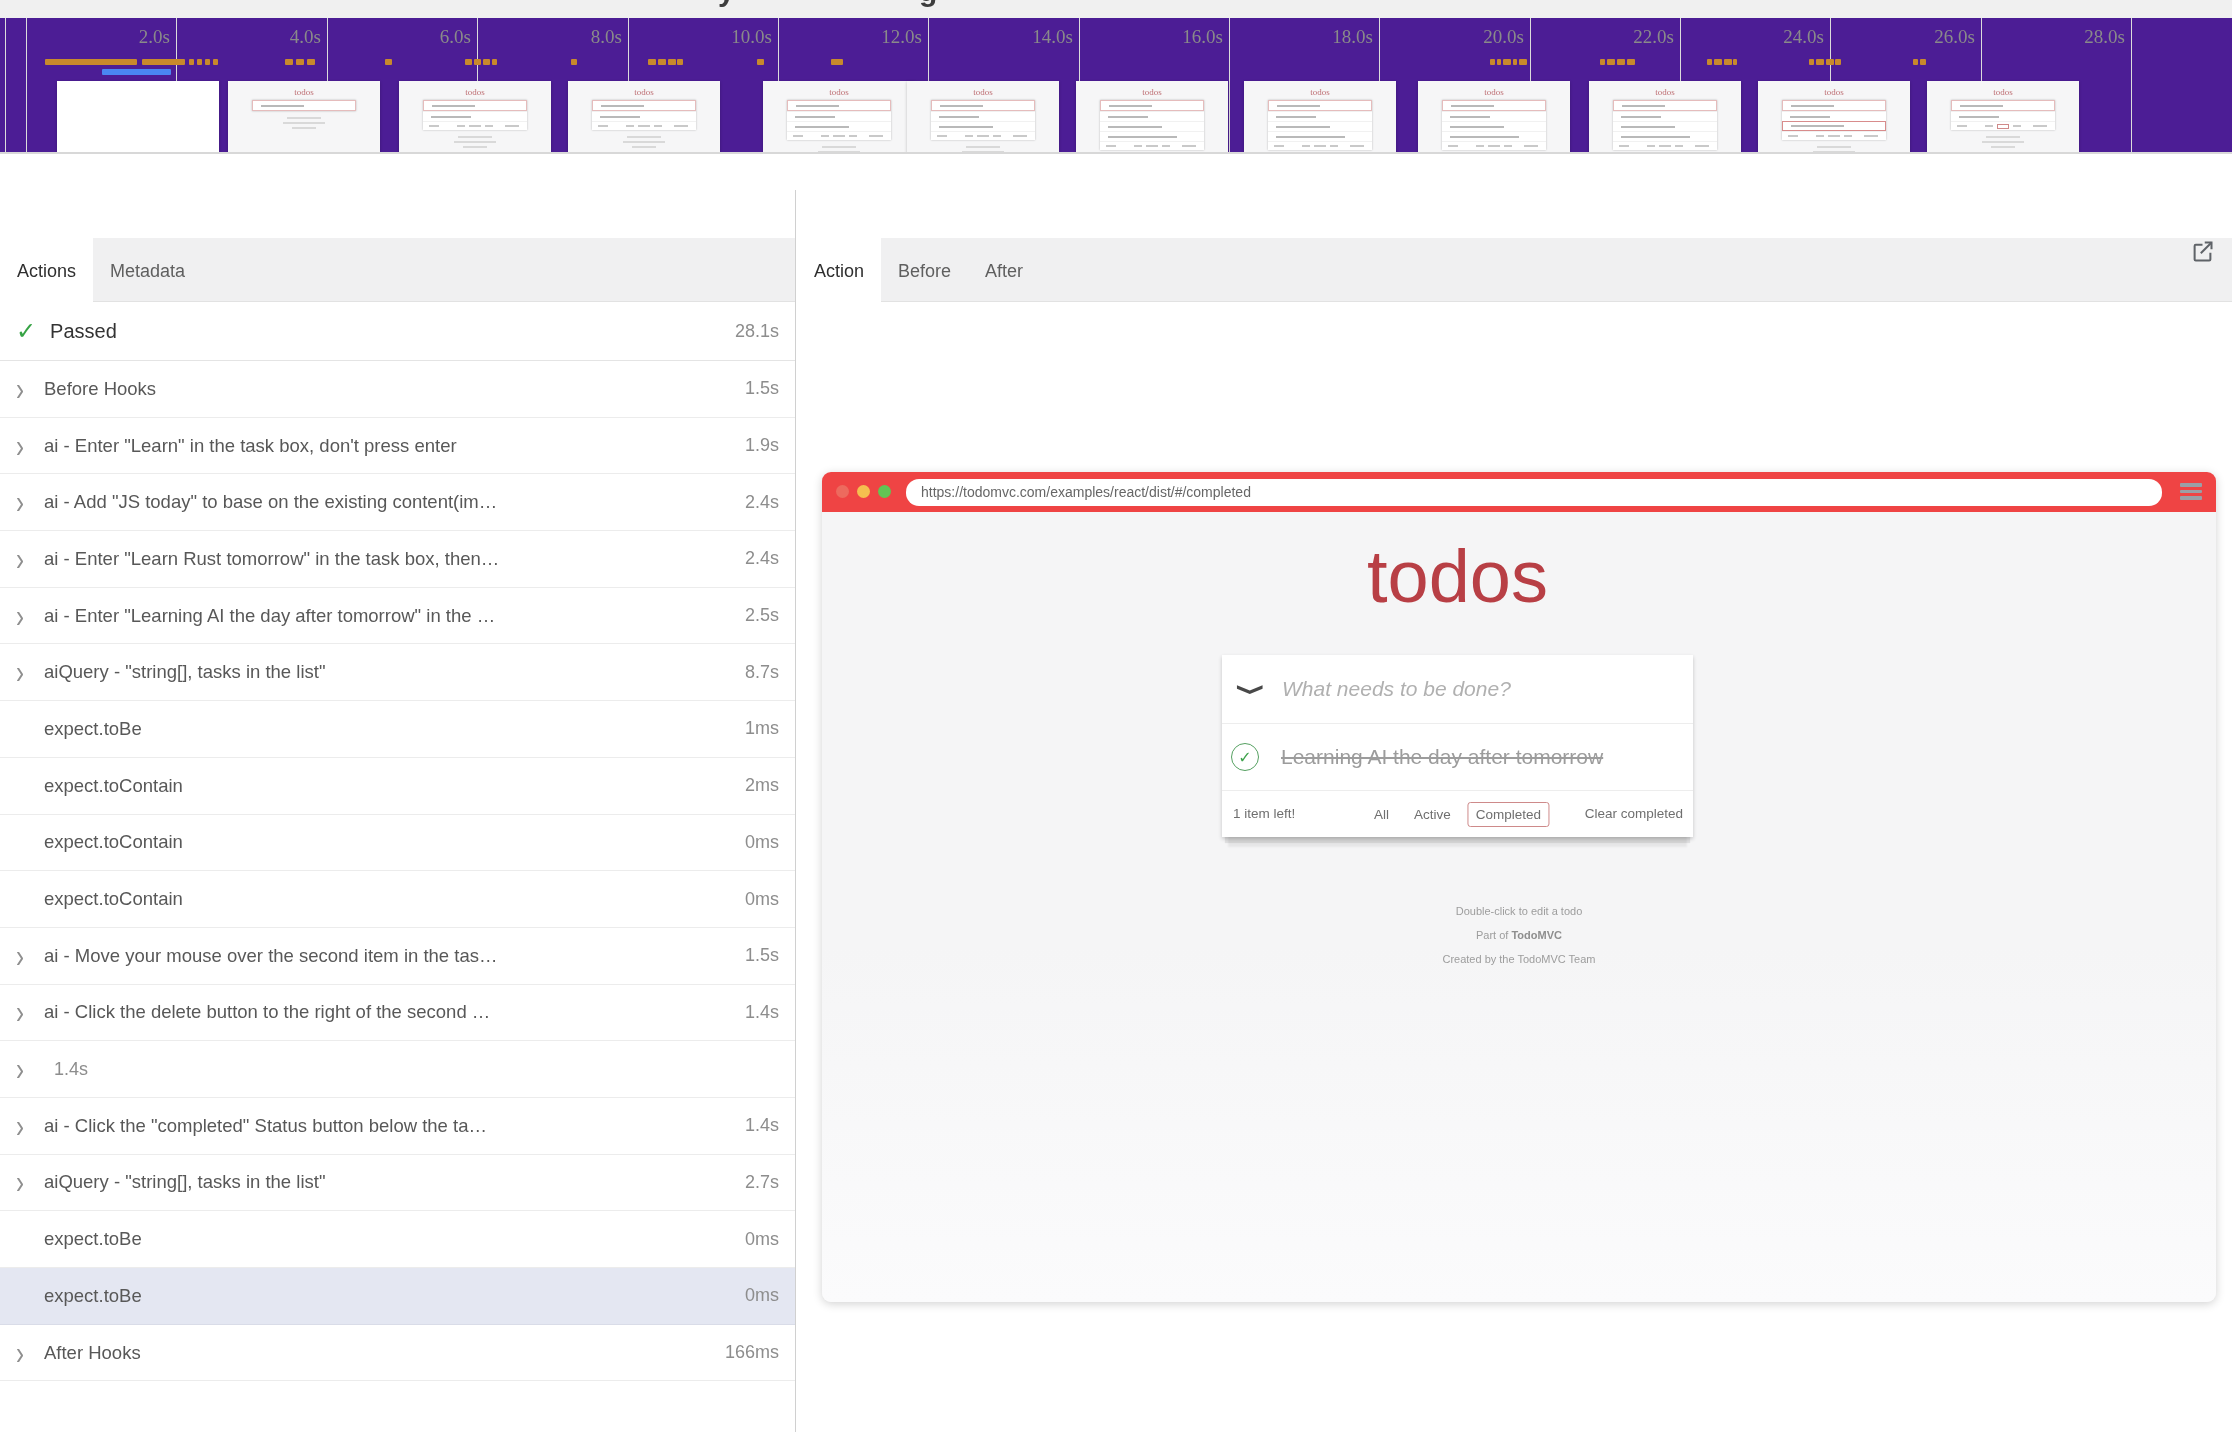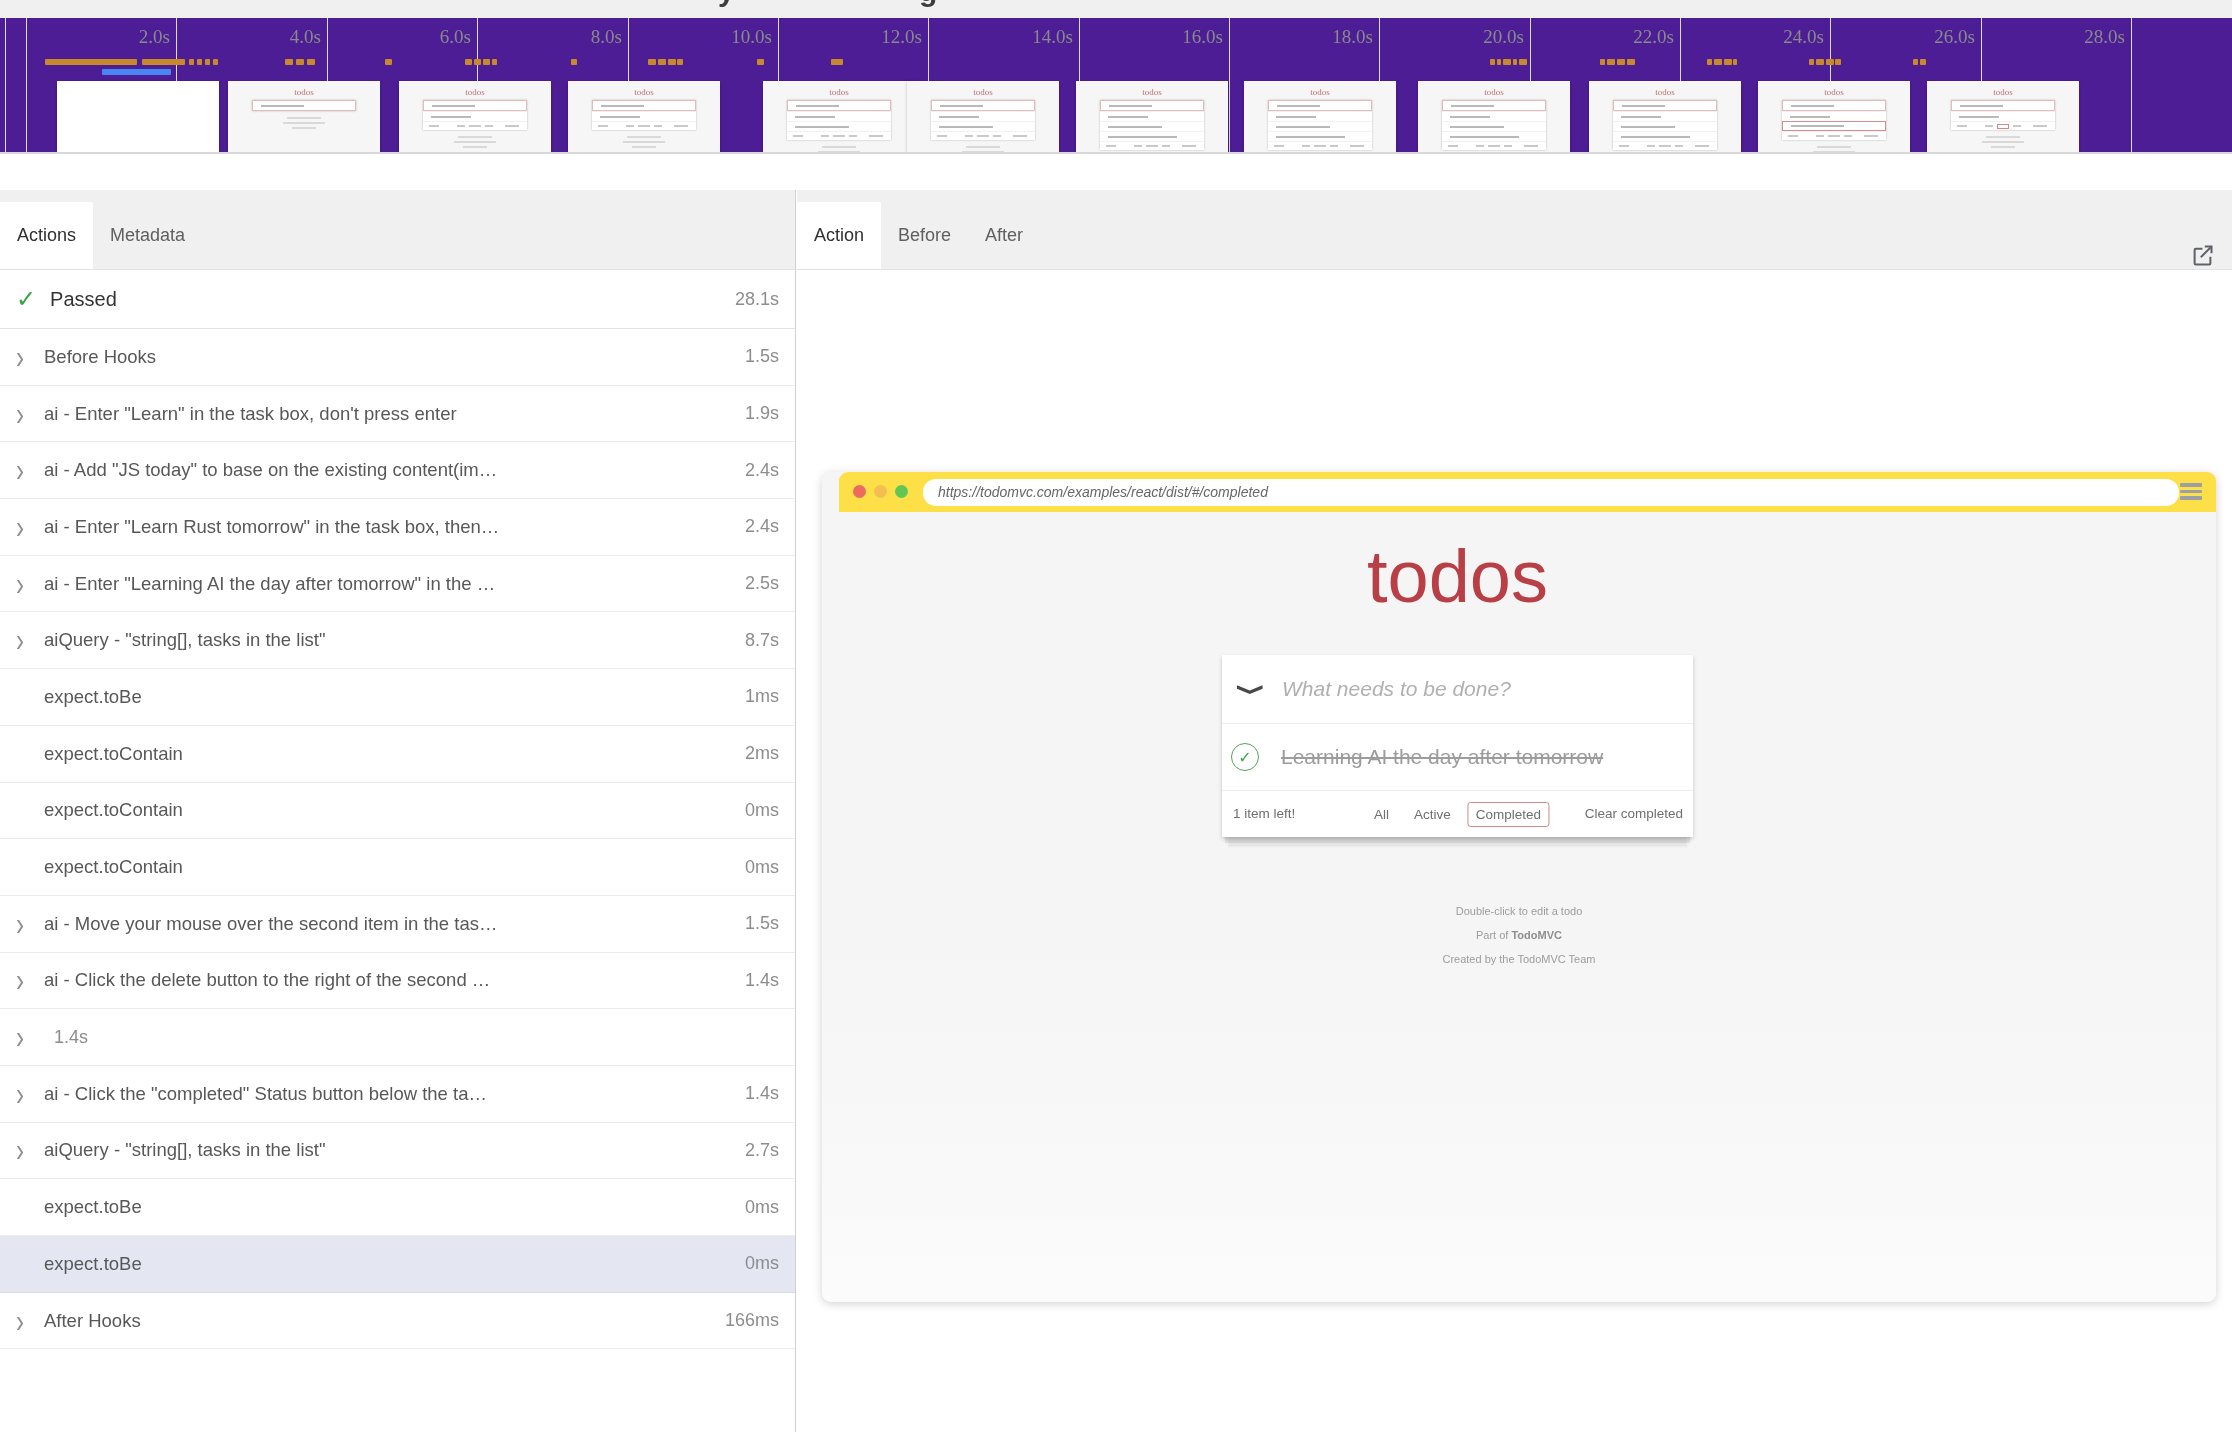--- a/index.html
+++ b/index.html
@@ -31,21 +31,21 @@
   .mini-foot .fdot { position:absolute; top:3px; height:2px; background:#c9c9c9; }
   .mini-foot .fdot.red { height:5px; top:2px; background:none; border:1px solid #d08a8a; }
   .mini-info { margin-top:6px; }
   .mini-info div { height:2px; background:#d9d9d9; margin:3px auto 0; }
 
   
   .panel-left { position:absolute; left:0; top:190px; width:796px; height:1242px; background:#fff;
                 border-right:1px solid #d0d0d0; }
   .panel-right { position:absolute; left:797px; top:190px; width:1435px; height:1242px; background:#fff; }
 
-  .tabbar { height:80px; background:#f0f0f1; border-bottom:1px solid #e2e2e2; display:flex; align-items:flex-end; }
+  .tabbar { height:64px; background:#f0f0f1; border-bottom:1px solid #e2e2e2; display:flex; align-items:flex-start;margin-top:48px; }
   .tab { padding:0 17px; line-height:67px; font-size:18px; color:#5f5f5f; cursor:default; }
   .tab.active { background:#fff; color:#2f2f2f; }
   .tab-spacer { flex:1; }
   .ext-btn { width:60px; display:flex; align-items:center; justify-content:center; }
 
   .summary-row { height:59px; border-bottom:1px solid #e4e4e4; display:flex; align-items:center; padding:0 16px; }
   .check-ico { color:#36a345; font-size:24px; margin-right:14px; }
   .sum-label { font-size:20px; color:#333; flex:1; }
   .sum-dur { font-size:18px; color:#8d8d8d; }
 
@@ -54,21 +54,21 @@
   .row.selected { background:#e4e7f2; border-bottom-color:#d9dce8; }
   .chev { width:26px; margin-left:16px; font-size:24px; color:#8f8f8f; flex:0 0 26px; text-align:left;
           transform:scaleY(1.4); }
   .row .rlabel { margin-left:2px; font-size:18.5px; color:#585858; flex:1; white-space:nowrap; overflow:hidden; }
   .row.nochev .rlabel { margin-left:44px; }
   .row .rdur { font-size:18px; color:#8d8d8d; margin-left:12px; }
 
   
   .bwin { position:absolute; left:25px; top:282px; width:1394px; height:830px; border-radius:9px;
           box-shadow:0 2px 10px rgba(0,0,0,.18); background:#f5f5f6; }
-  .bchrome { position:absolute; left:17px; top:0; right:0; height:40px; background:#fde047; border-radius:9px 9px 0 0;font-style:italic; }
+  .bchrome { position:absolute; left:0; top:0; right:0; height:40px; background:#ef4444; border-radius:9px 9px 0 0; }
   .lights { position:absolute; left:14px; top:13px; display:flex; gap:8px; }
   .light { width:13px; height:13px; border-radius:50%; }
   .l-red{background:#ed6a5e;} .l-yellow{background:#f5bf4f;} .l-green{background:#62c554;}
   .urlpill { position:absolute; left:84px; top:7px; width:1256px; height:27px; background:#fff; border-radius:13px;
              font-size:14px; color:#666; line-height:27px; padding-left:15px; white-space:nowrap; overflow:hidden; }
   .hamb { position:absolute; right:14px; top:11px; width:22px; }
   .hamb div { height:3.5px; background:#9b9fa6; margin-bottom:3px; border-radius:1px; }
 
   .bcontent { position:absolute; left:0; top:40px; right:0; bottom:0; overflow:hidden;
               background:linear-gradient(#f5f5f6 0%,#f5f5f6 55%,#fbfbfc 100%); border-radius:0 0 9px 9px; }

